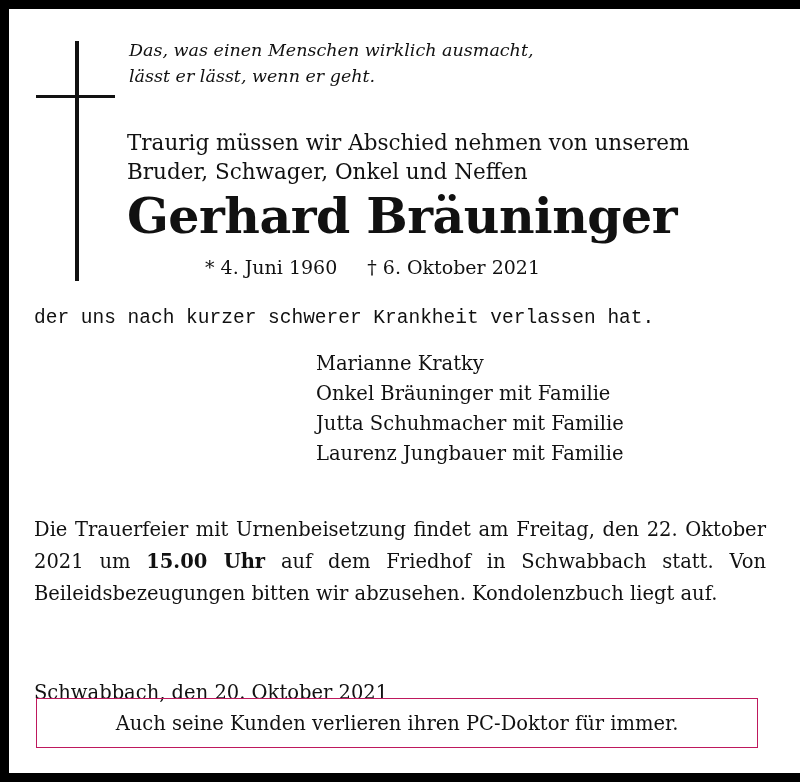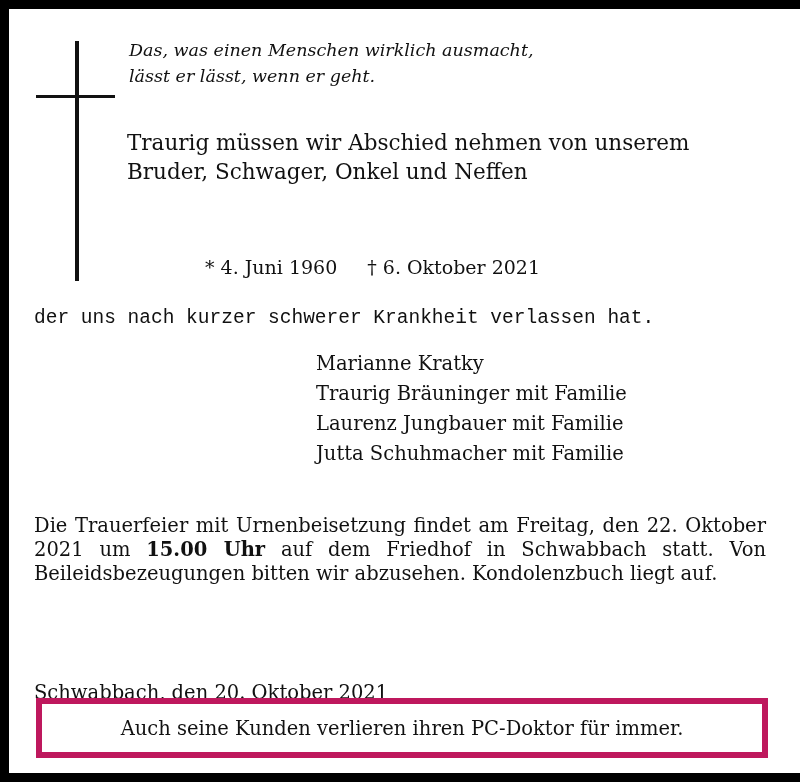--- a/index.html
+++ b/index.html
@@ -10,53 +10,54 @@
   .cross-h { position: absolute; left: 27px; top: 86px; width: 79px; height: 3px; background: #111; }
   .quote { position: absolute; left: 120px; top: 28px; font-size: 17.5px; font-style: italic; line-height: 26px; }
   .intro { position: absolute; left: 118px; top: 100px; font-size: 21.5px; line-height: 29px; margin-top: 19px; }
   .name { position: absolute; left: 118px; top: 177px; font-size: 49px; font-weight: bold; letter-spacing: -0.5px; line-height: 60px; }
   .dates { position: absolute; left: 196px; top: 245px; font-size: 19px; line-height: 26px; }
   .dates span { display: inline-block; text-align: right; }
   .dates .gap { width: 30px; }
   .left-line { position: absolute; left: 25px; top: 295px; font-size: 19.5px; line-height: 28px; font-family: Liberation Mono, monospace; }
   .mourners { position: absolute; left: 307px; top: 340px; font-size: 19.5px; font-weight: normal; line-height: 30px; }
   .mourners div { white-space: nowrap; }
-  .ceremony { position: absolute; left: 25px; top: 505px; width: 732px; font-size: 19.5px; line-height: 24px; text-align: justify; }
+  .ceremony { position: absolute; left: 25px; top: 505px; width: 732px; font-size: 19.5px; line-height: 32px; text-align: justify; }
   .place-date { position: absolute; left: 25px; top: 670px; font-size: 19.5px; line-height: 28px; }
-  .footer-box { position: absolute; left: 27px; top: 689px; width: 720px; height: 48px; border: 6px solid #be185d; box-sizing: content-box; display: flex; align-items: center; justify-content: center; font-size: 19.5px; }
+  .footer-box { position: absolute; left: 27px; top: 689px; width: 720px; height: 48px; border: 1px solid #be185d; box-sizing: content-box; display: flex; align-items: center; justify-content: center; font-size: 19.5px; }
 </style>
 </head>
 <body>
 
 <div class="frame">
   <div class="cross-v"></div>
   <div class="cross-h"></div>
 
   <div class="quote serif">
     <div>Das, was einen Menschen wirklich ausmacht,</div>
     <div>lässt er lässt, wenn er geht.</div>
   </div>
 
   <div class="intro serif">
     <div>Traurig müssen wir Abschied nehmen von unserem</div>
     <div>Bruder, Schwager, Onkel und Neffen</div>
   </div>
 
+  <div class="name serif">Gerhard Bräuninger</div>
 
   <div class="dates serif">
     <span>* 4. Juni 1960</span><span class="gap"></span><span>† 6. Oktober 2021</span>
   </div>
 
   <div class="left-line serif">der uns nach kurzer schwerer Krankheit verlassen hat.</div>
 
   <div class="mourners serif">
     <div>Marianne Kratky</div>
-    <div>Traurig Bräuninger mit Familie</div>
+    <div>Onkel Bräuninger mit Familie</div>
+    <div>Jutta Schuhmacher mit Familie</div>
     <div>Laurenz Jungbauer mit Familie</div>
-    <div>Jutta Schuhmacher mit Familie</div>
   </div>
 
   <div class="ceremony serif"><span>Die Trauerfeier mit Urnenbeisetzung findet am Freitag, den 22. Oktober 2021 um </span><b>15.00 Uhr</b><span> auf dem Friedhof in Schwab­bach statt. Von Beileidsbezeugungen bitten wir abzusehen. Kondolenzbuch liegt auf.</span></div>
 
   <div class="place-date serif">Schwabbach, den 20. Oktober 2021</div>
 
   <div class="footer-box serif">
     <span>Auch seine Kunden verlieren ihren PC-Doktor für immer.</span>
   </div>
 </div>

